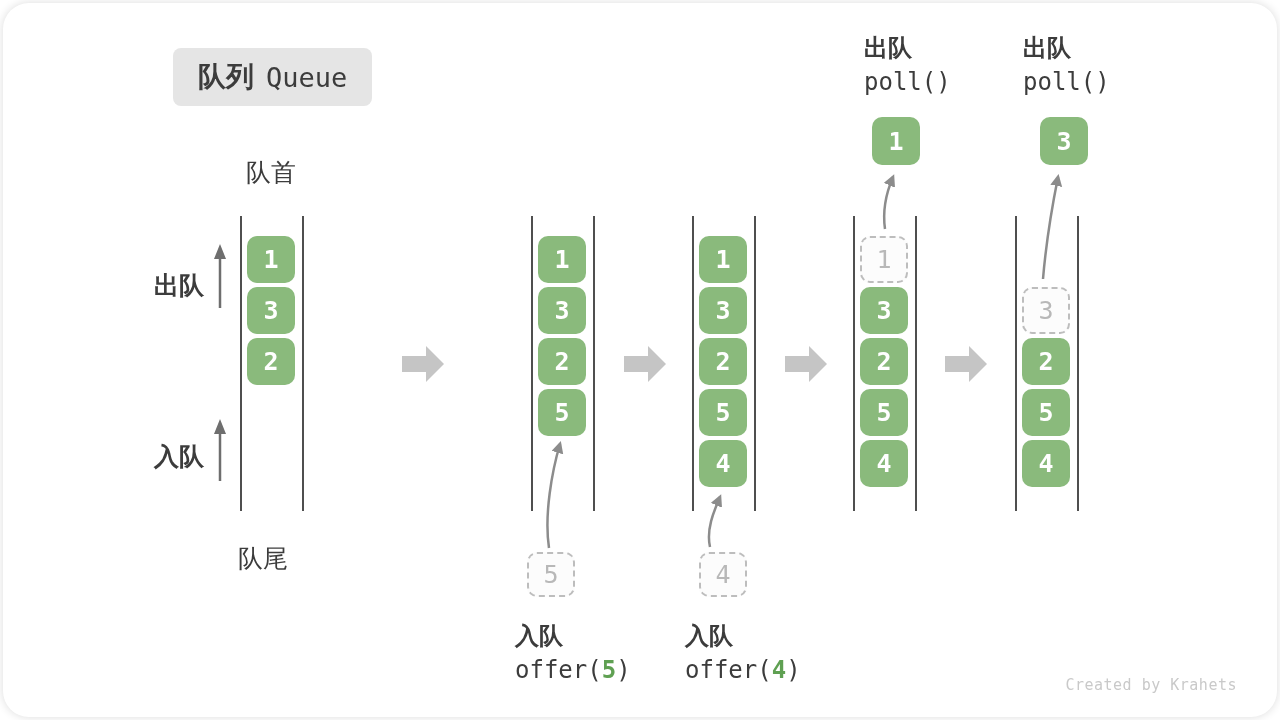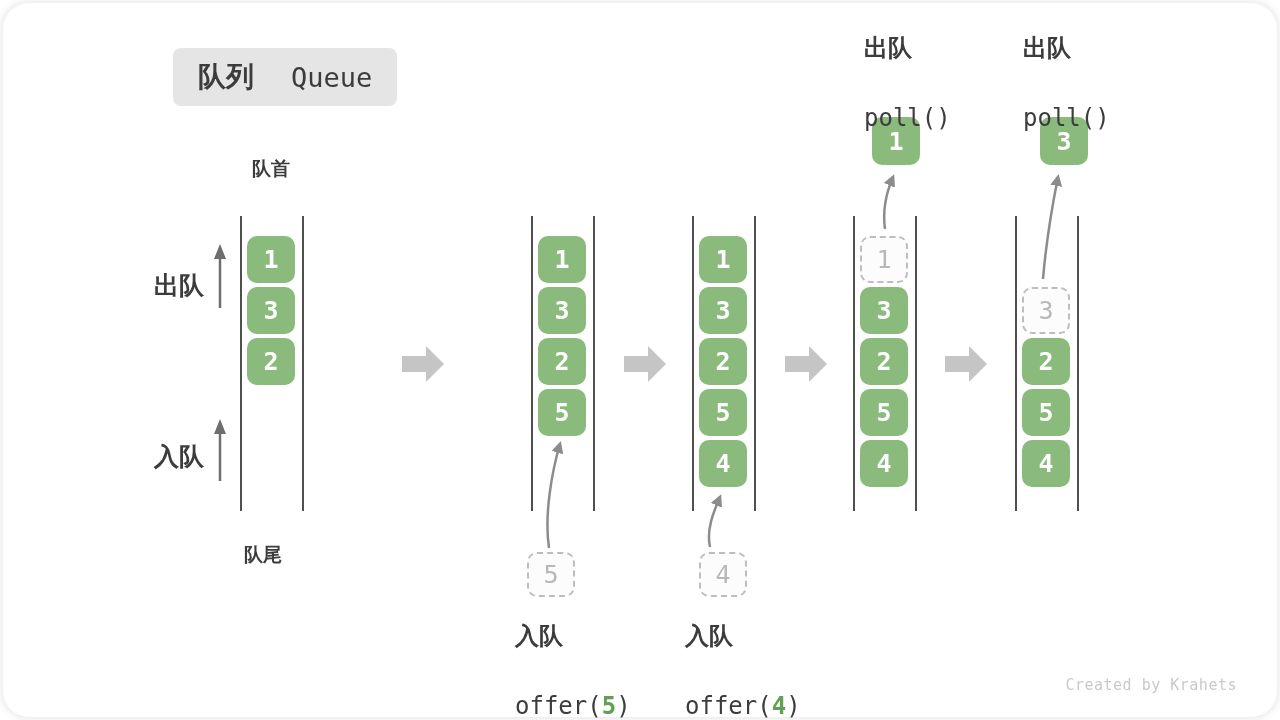--- a/index.html
+++ b/index.html
@@ -9,40 +9,40 @@
           background:#ffffff; border-radius:26px;
           box-shadow:0 0 10px rgba(0,0,0,0.14); }
   .overlay { position:absolute; left:0; top:0; width:1280px; height:720px;
              pointer-events:none; }
 
   .title-box { position:absolute; left:170px; top:45px; height:58px; padding:0 25px;
                background:var(--title-bg); border-radius:8px;
                display:inline-flex; align-items:center; gap:12px; }
   .title-zh { font-size:28px; font-weight:700; color:var(--text-dark); }
   .title-en { font-family:"DejaVu Sans Mono", monospace; font-size:27px;
-              font-weight:500; color:var(--text-dark);margin-left:25px; }
+              font-weight:500; color:var(--text-dark); }
 
   .head-label, .tail-label { position:absolute; transform:translateX(-50%);
-               font-size:19px; font-weight:700; color:var(--text-dark); white-space:nowrap; }
+               font-size:25px; font-weight:400; color:var(--text-dark); white-space:nowrap; }
   .side-label { position:absolute; transform:translateX(-100%);
                font-size:25px; font-weight:700; color:var(--text-dark); white-space:nowrap; }
 
   .rail { position:absolute; width:2px; background:var(--line); }
 
   .qbox { position:absolute; width:48px; height:47px; border-radius:10px;
           display:flex; align-items:center; justify-content:center;
           font-family:"DejaVu Sans Mono", monospace; font-size:25px; font-weight:700; }
   .qbox.filled { background:var(--box-green); color:#ffffff; }
   .qbox.ghost  { border:2px dashed var(--ghost-border); background:#fcfcfc;
                  color:var(--ghost-text); font-weight:500; }
 
   .op-label { position:absolute; font-size:24px; font-weight:700;
               color:var(--text-dark); white-space:nowrap; }
   .op-code  { position:absolute; font-family:"DejaVu Sans Mono", monospace;
-              font-size:24px; color:var(--text-dark); white-space:nowrap;margin-top:36px; }
+              font-size:24px; color:var(--text-dark); white-space:nowrap; }
   .code-dark  { color:var(--text-dark); }
   .code-green { color:var(--code-green); font-weight:700; }
 
   .watermark { position:absolute; right:40px; top:673px;
                font-family:"DejaVu Sans Mono", monospace; font-size:15px;
                letter-spacing:0.5px; color:var(--watermark-gray); }
 </style>
 </head>
 <body>
 

